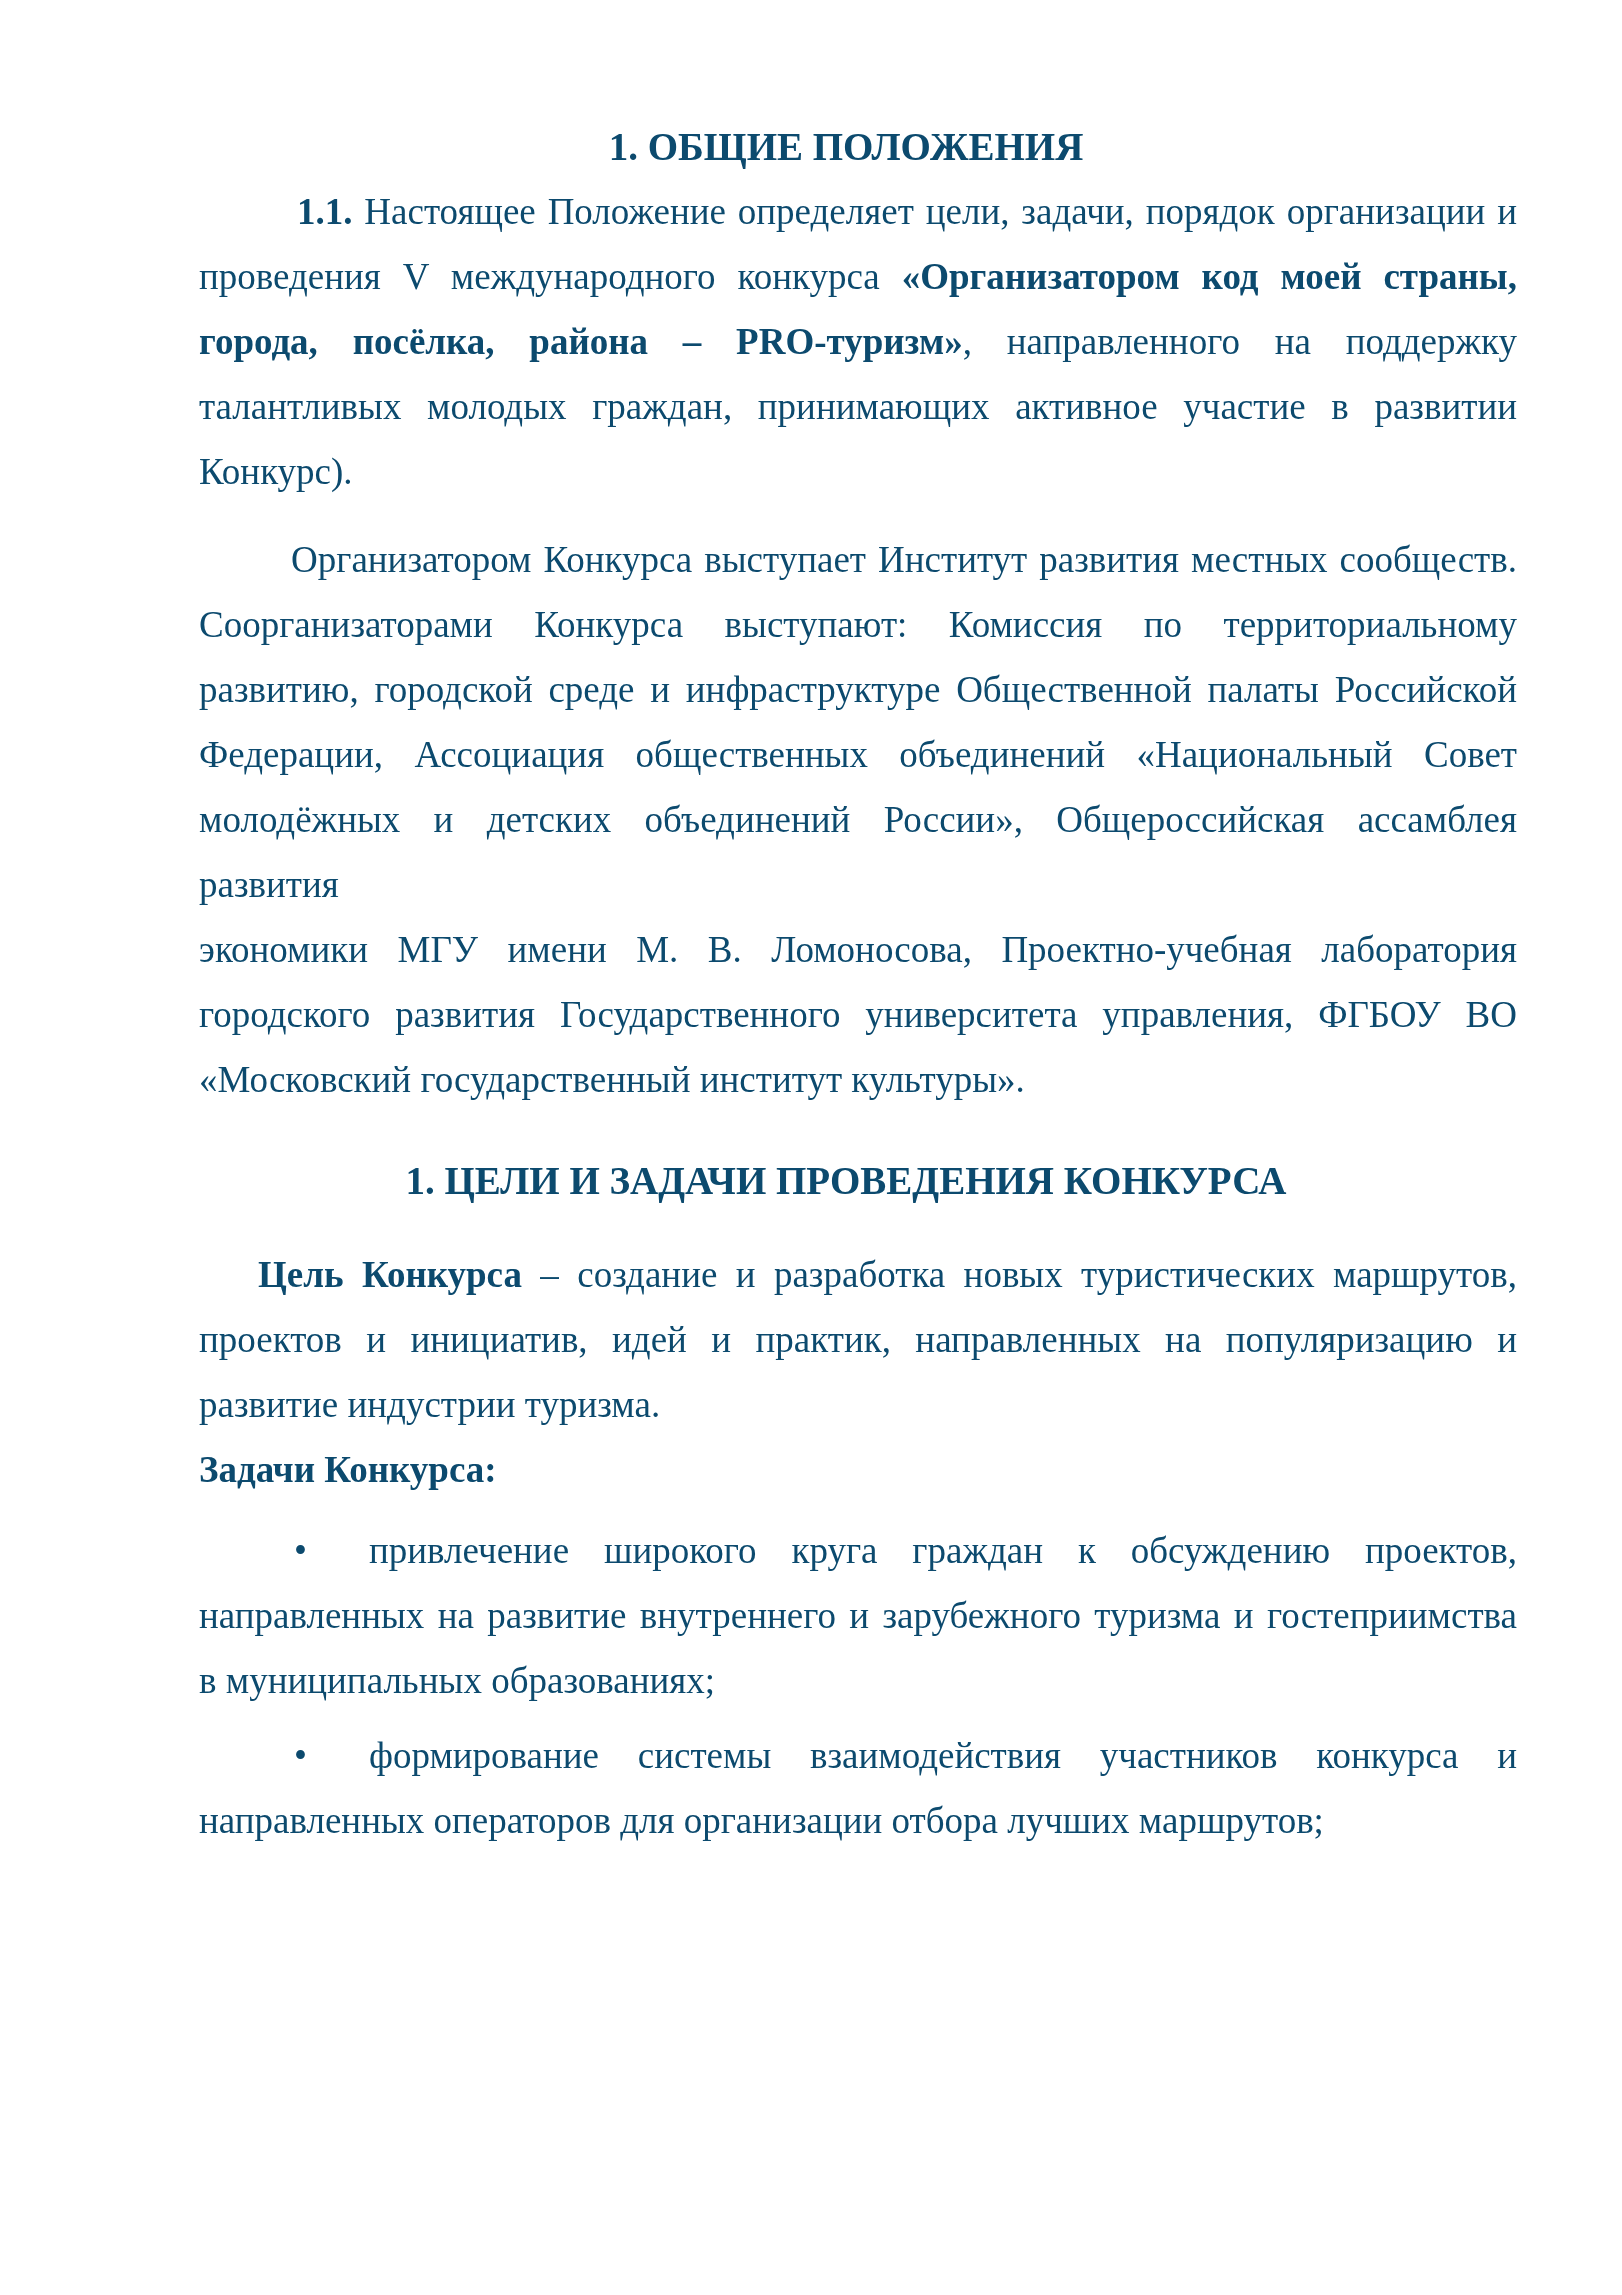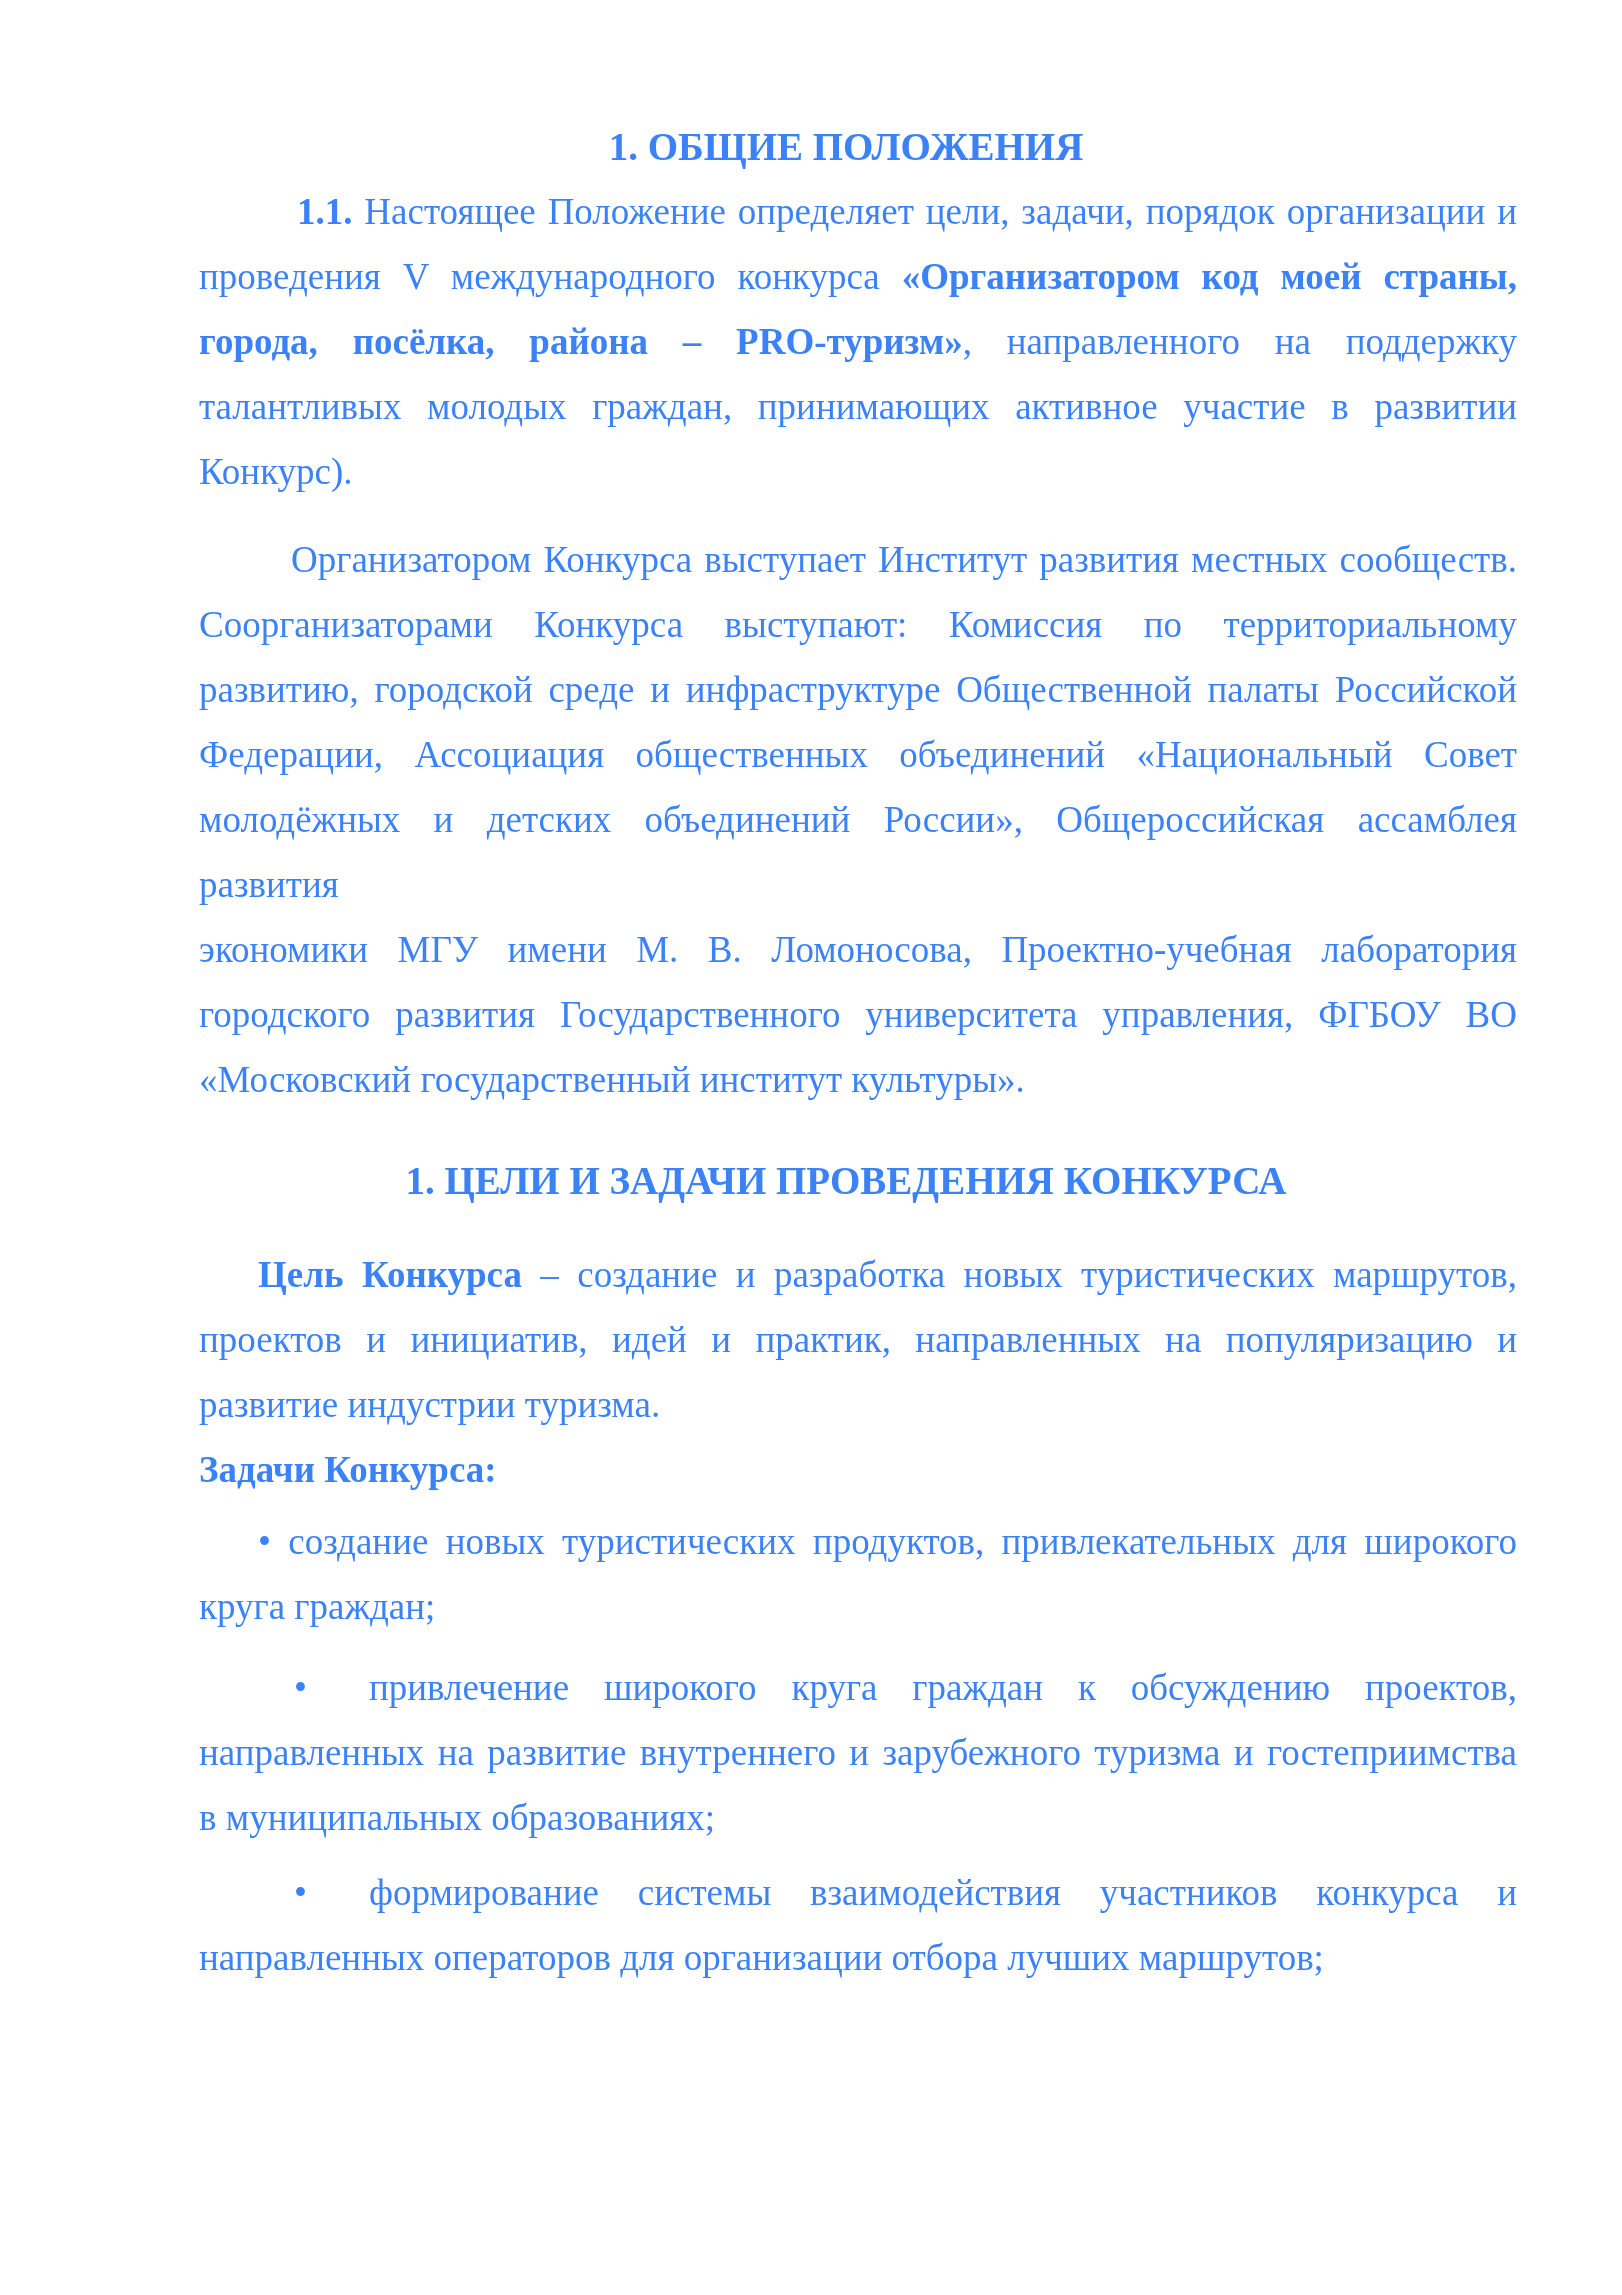--- a/index.html
+++ b/index.html
@@ -7,21 +7,21 @@
     margin: 0;
     padding: 0;
     background: #ffffff;
   }
   .page {
     position: relative;
     width: 1623px;
     height: 2295px;
     box-sizing: border-box;
     background: #ffffff;
-    color: #3b82f6;
+    color: #0c4a6e;
     padding: 114px 106px 111px 175px;
     overflow: hidden;
     font-family: "Liberation Serif", "DejaVu Serif", serif;
     font-size: 37px;
     font-kerning: normal;
   }
   .section-heading {
     line-height: 65px;
     font-weight: 700;
     font-size: 39px;
@@ -71,24 +71,20 @@
       </div>
       <div class="section-heading" style="margin-top: 36px;">1. ЦЕЛИ И ЗАДАЧИ ПРОВЕДЕНИЯ КОНКУРСА</div>
       <div class="para" style="margin-top: 29px;">
         <div class="line" style="padding-left: 59px;"><span class="b">Цель Конкурса</span><span> – создание и разработка новых туристических маршрутов,</span></div>
         <div class="line"><span>проектов и инициатив, идей и практик, направленных на популяризацию и</span></div>
         <div class="line last"><span>развитие индустрии туризма.</span></div>
       </div>
       <div class="para" style="margin-top: 0px;">
         <div class="line last"><span class="b">Задачи Конкурса:</span></div>
       </div>
-      <div class="para" style="margin-top: 6.5px;">
-        <div class="line" style="padding-left: 59px;"><span>• создание новых туристических продуктов, привлекательных для широкого</span></div>
-        <div class="line last"><span>круга граждан;</span></div>
-      </div>
       <div class="para" style="margin-top: 16.3px;">
         <div class="line" style="padding-left: 95px;"><span>•</span><span class="gap" style="width: 62px;"></span><span>привлечение широкого круга граждан к обсуждению проектов,</span></div>
         <div class="line"><span>направленных на развитие внутреннего и зарубежного туризма и гостеприимства</span></div>
         <div class="line last"><span>в муниципальных образованиях;</span></div>
       </div>
       <div class="para" style="margin-top: 9.8px;">
         <div class="line" style="padding-left: 95px;"><span>•</span><span class="gap" style="width: 62px;"></span><span>формирование системы взаимодействия участников конкурса и</span></div>
         <div class="line last"><span>направленных операторов для организации отбора лучших маршрутов;</span></div>
       </div>
     </div>

